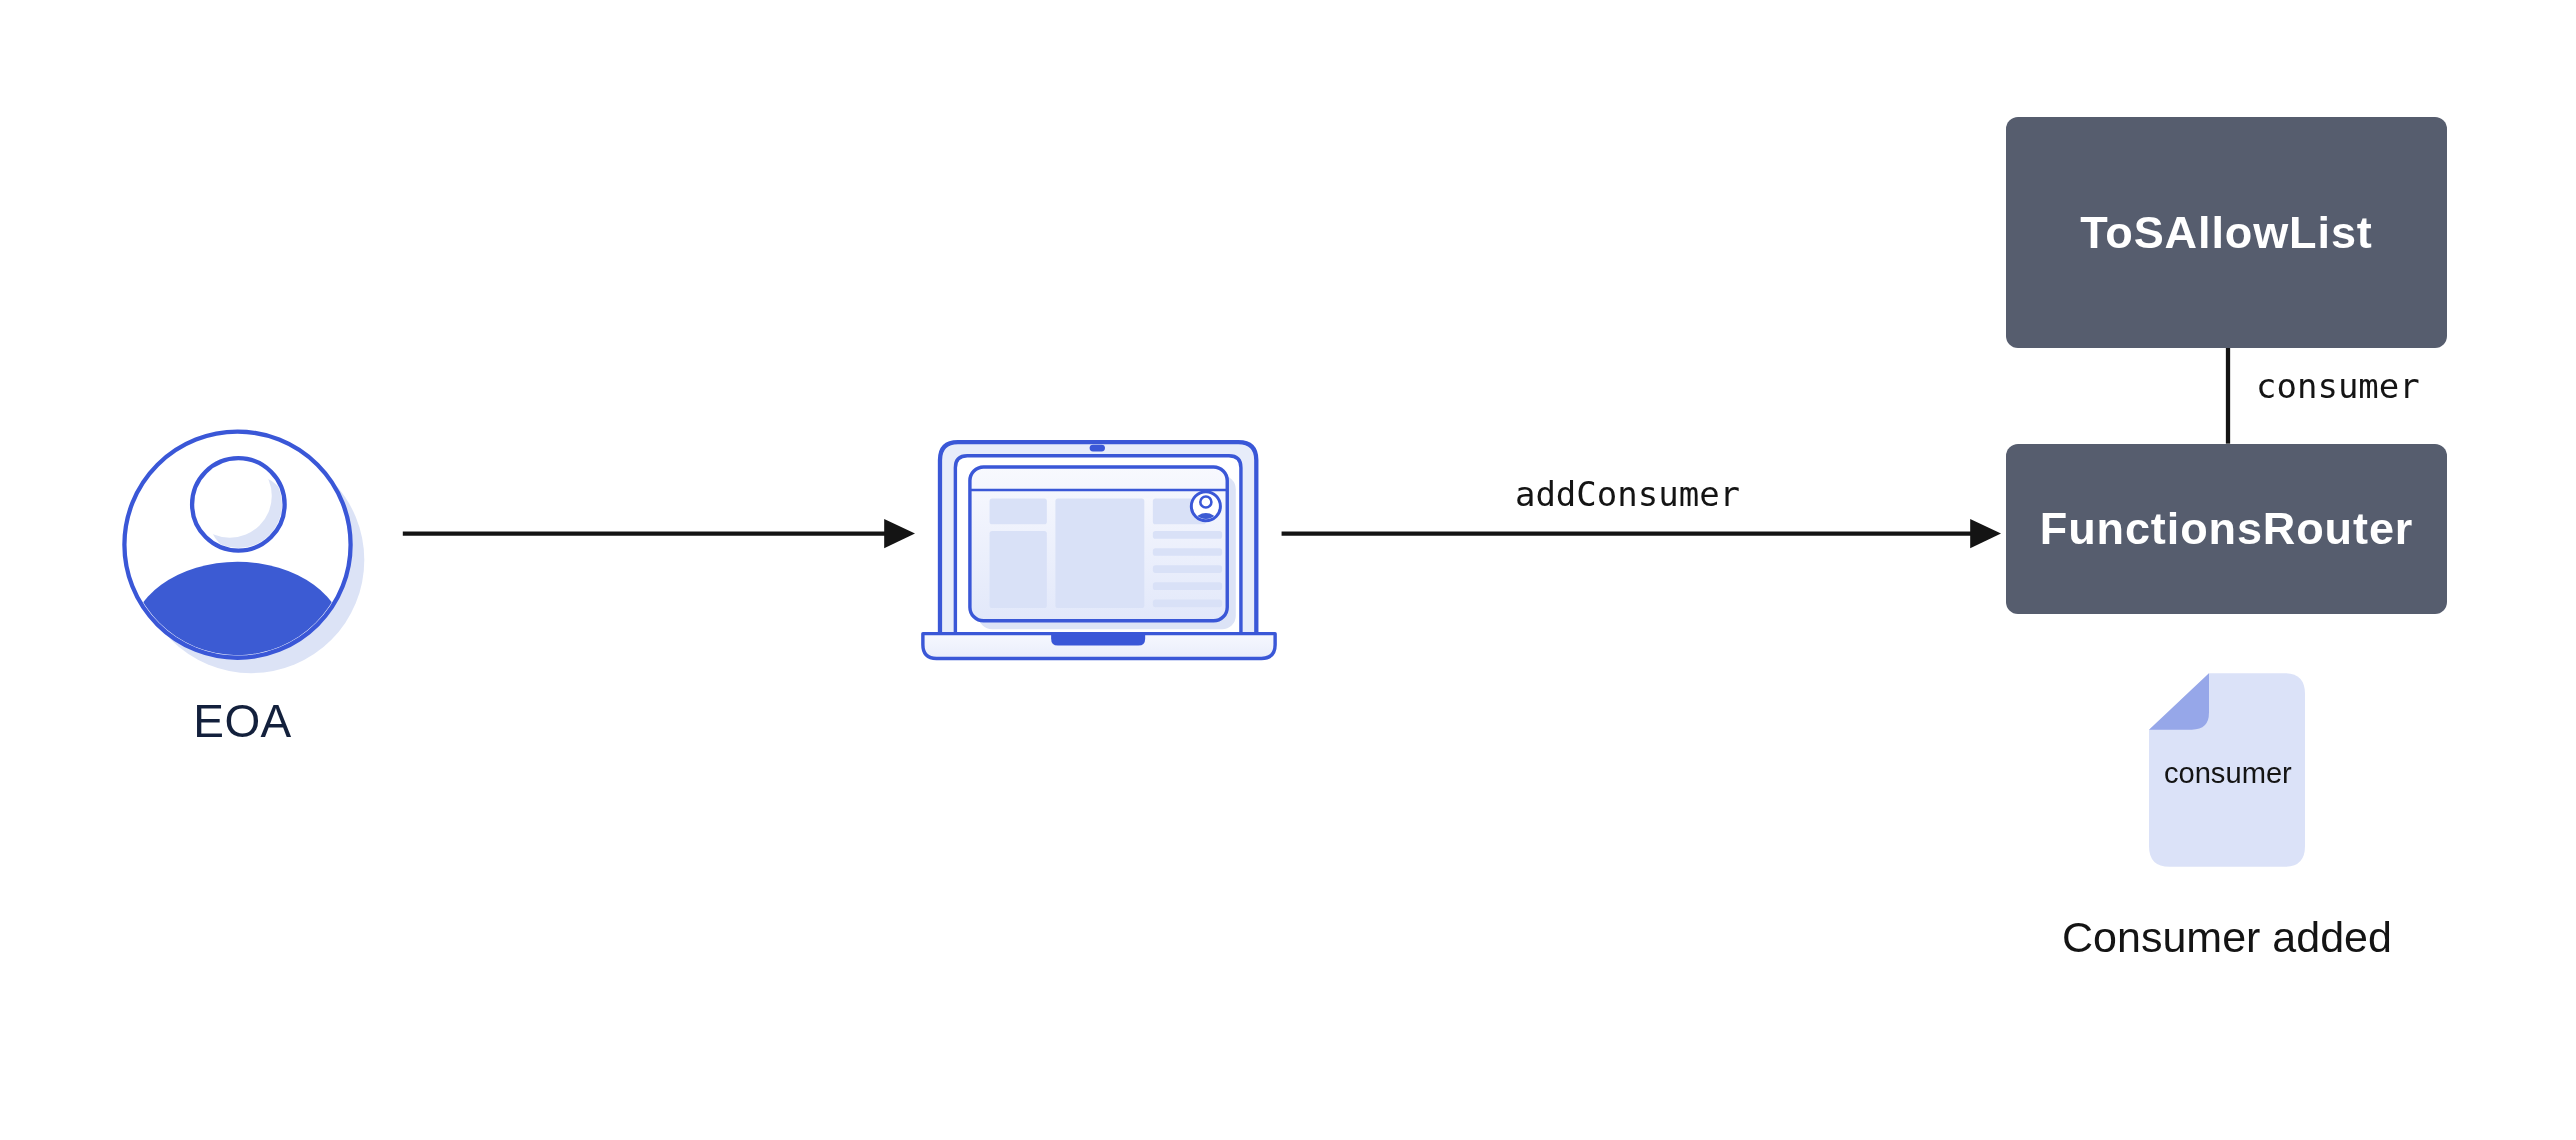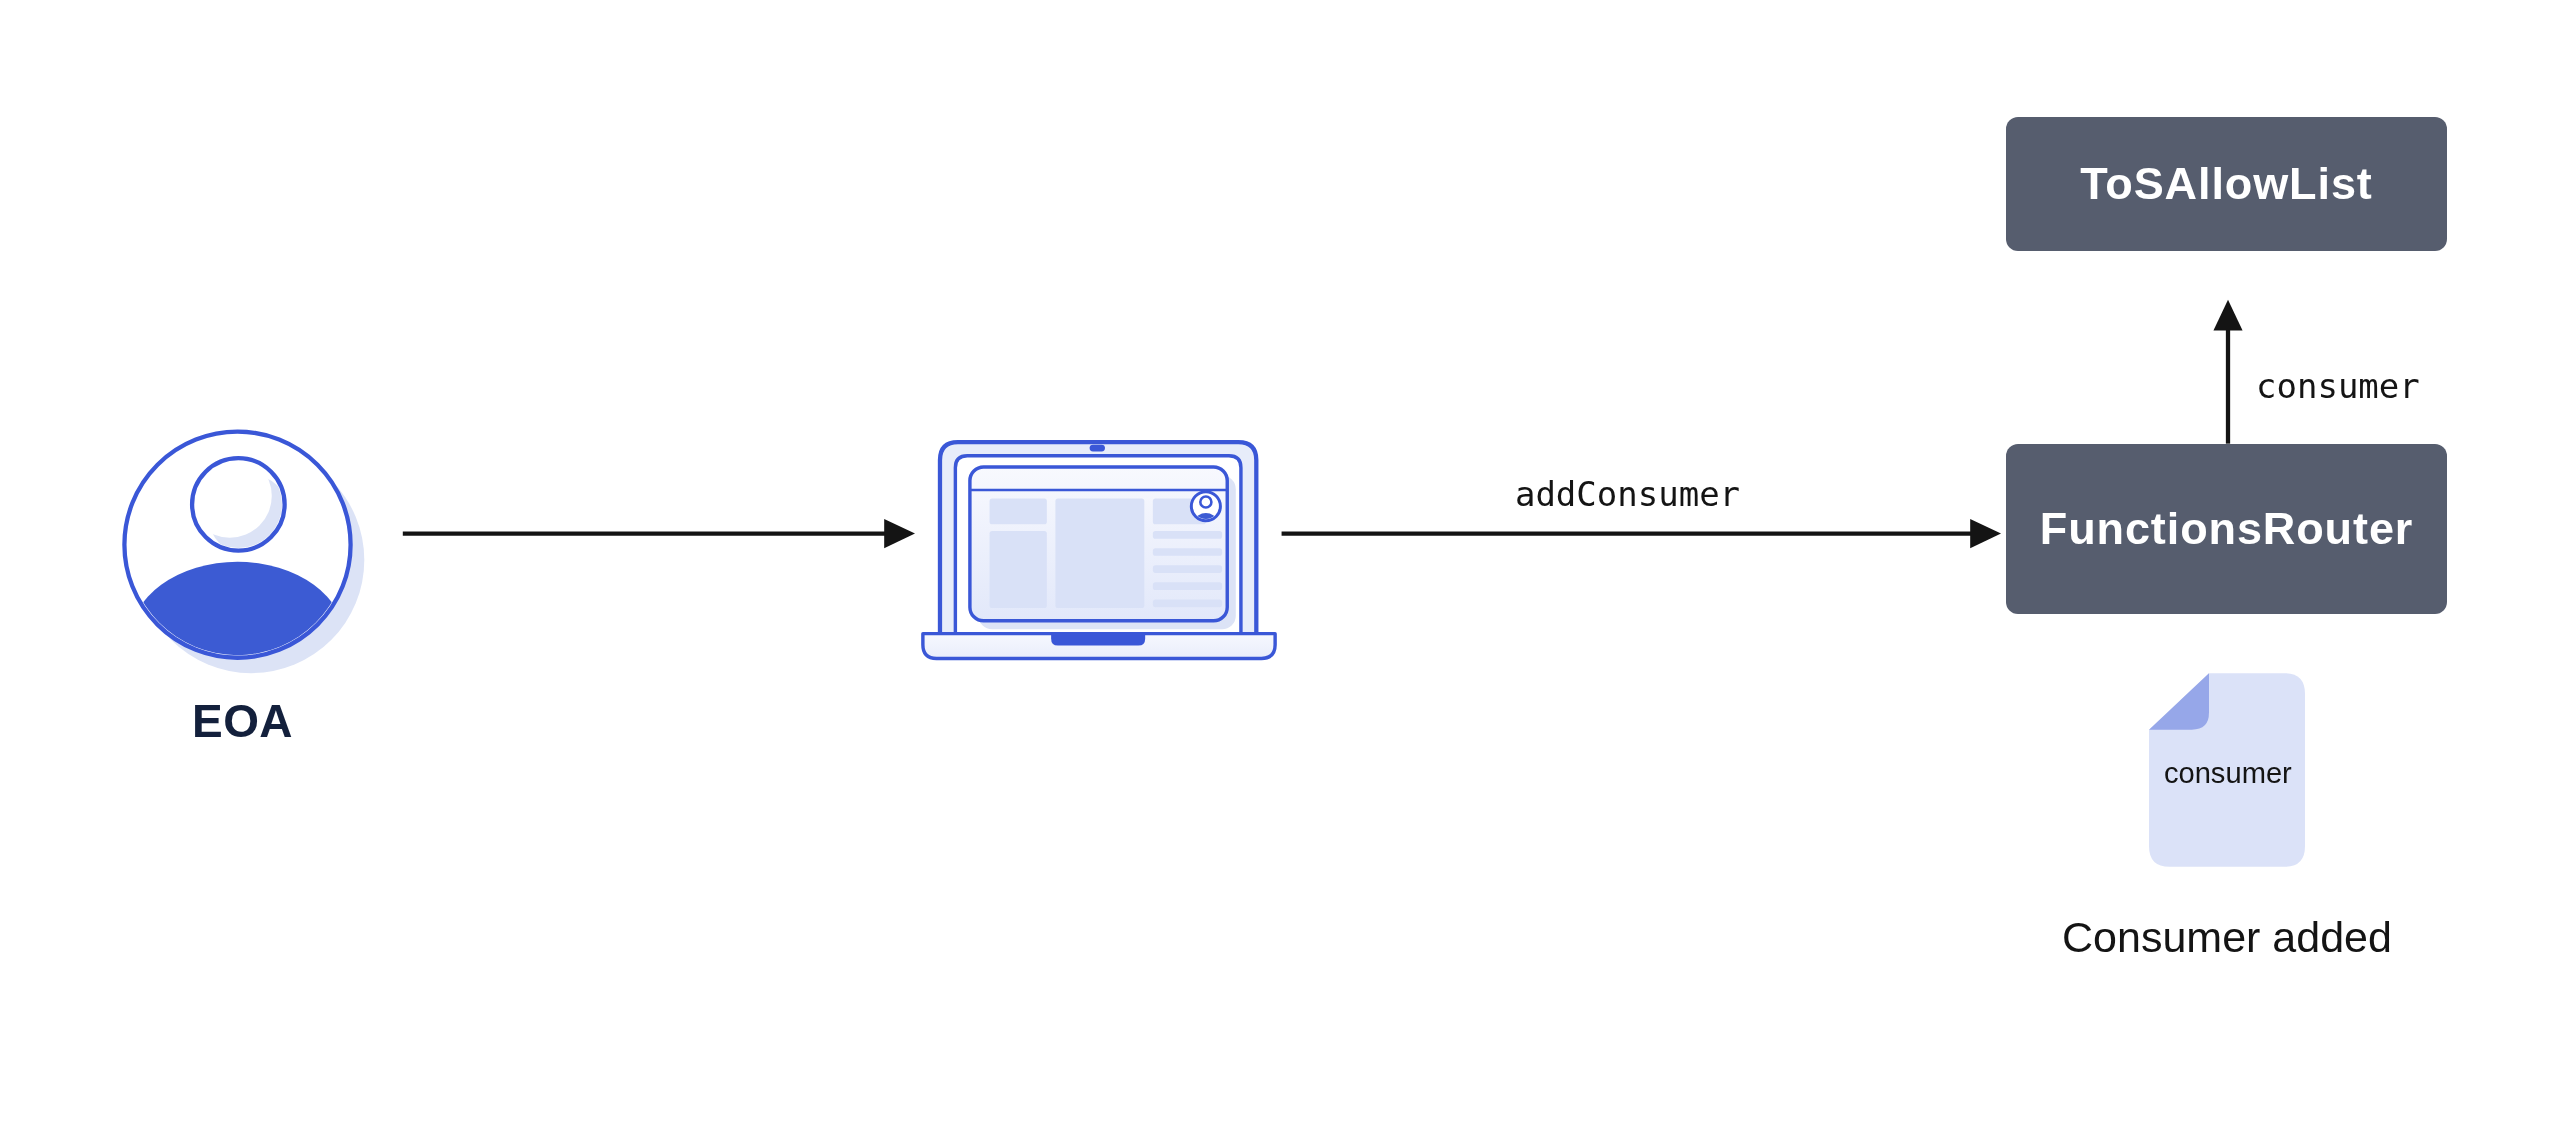--- a/index.html
+++ b/index.html
@@ -19,25 +19,25 @@
   html,body{margin:0;padding:0;}
   body{
     width:2576px;height:1140px;position:relative;overflow:hidden;
     background:var(--background);
     font-family:"Liberation Sans",sans-serif;
   }
   .abs{position:absolute;}
   .arrows{position:absolute;left:0;top:0;width:2576px;height:1140px;}
   .node-label{
     position:absolute;text-align:center;
-    font-weight:bold;font-size:46px;line-height:55px;
+    font-weight:normal;font-size:46px;line-height:55px;
     color:var(--label-navy);letter-spacing:0.4px;
   }
   .contract-box{
-    position:absolute;width:441px;height:134px;border-radius:12px;
+    position:absolute;width:441px;height:231px;border-radius:12px;
     background:var(--box-slate);
     display:flex;align-items:center;justify-content:center;
   }
   .contract-box .box-label{
     color:var(--box-text);font-weight:bold;font-size:45px;letter-spacing:0.9px;
   }
   .edge-label{
     position:absolute;
     font-family:"DejaVu Sans Mono",monospace;
     font-size:34px;line-height:45px;color:var(--edge-black);

